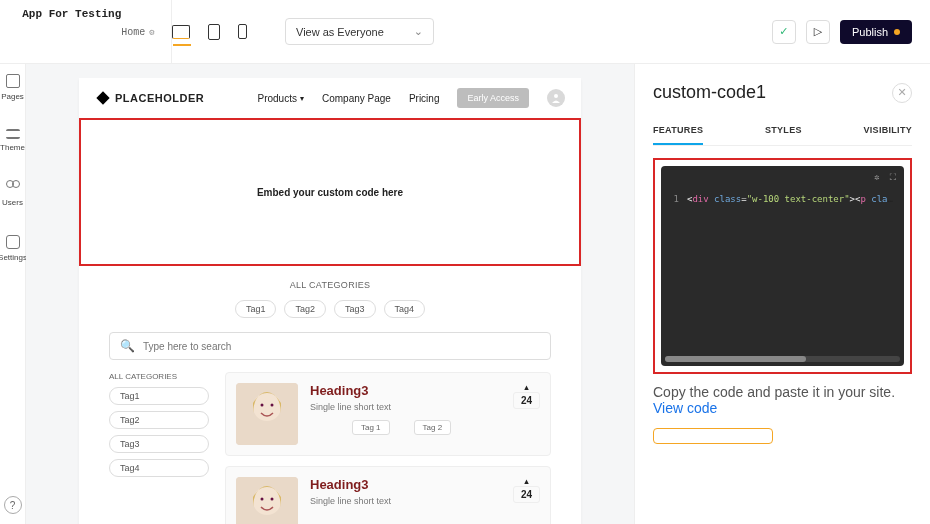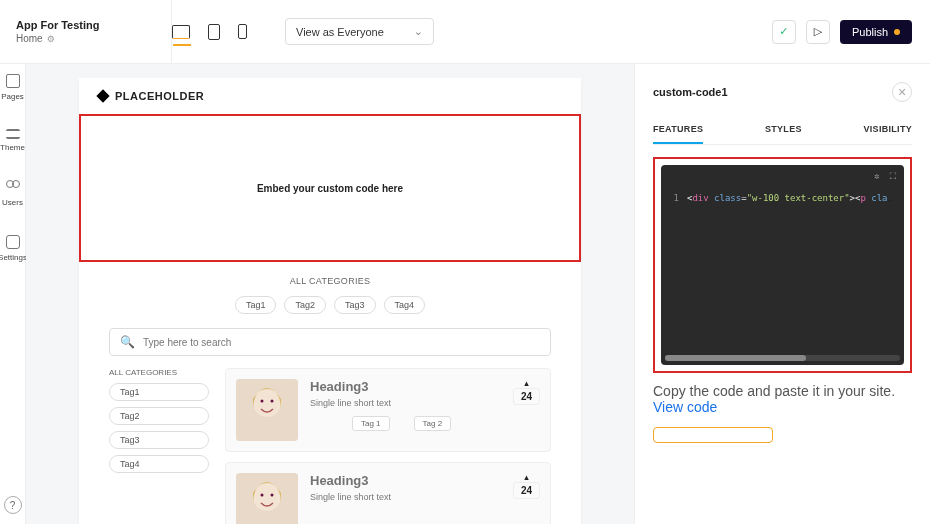--- a/index.html
+++ b/index.html
@@ -1,19 +1,19 @@
 <!DOCTYPE html>
 <html><head>
 <meta charset="utf-8">
 <style>
   * { box-sizing: border-box; margin: 0; padding: 0; }
   body { font-family: -apple-system, BlinkMacSystemFont, "Segoe UI", Arial, sans-serif; font-size: 12px; color: #222; background: #fff; width: 930px; height: 524px; overflow: hidden; position: relative; }
 
   .topbar { position: absolute; top: 0; left: 0; right: 0; height: 64px; background: #fff; border-bottom: 1px solid #eee; display: flex; align-items: center; box-shadow: 0 2px 3px rgba(0,0,0,0.04); }
-  .app-info { width: 172px; padding: 8px 10px 8px 16px; border-right: 1px solid #eee; height: 100%; display:flex; flex-direction:column; justify-content:center;}
+  .app-info { width: 172px; padding: 8px 10px 8px 16px; border-right: 1px solid #eee; height: 100%; display:flex; justify-content:center;font-family:Liberation Mono, monospace;}
   .app-info .title { font-size: 11px; font-weight: 600; color: #222; }
   .app-info .home { font-size: 10px; color: #666; margin-top: 2px; display:flex; align-items:center; gap:4px;}
   .device-row { flex: 1; display: flex; justify-content: center; align-items: center; gap: 18px; }
   .device { width: 16px; height: 16px; border: 1.5px solid #333; border-radius: 2px; }
   .device.desktop { width: 18px; height: 14px; position:relative;}
   .device.active { border-bottom-color:#f5a623;}
   .device-underline { width:18px; height:2px; background:#f5a623; position:absolute; bottom:-8px; left:0;}
   .device.tablet { width: 12px; height: 16px; }
   .device.phone { width: 9px; height: 15px; }
   .viewas { margin-left: 20px; margin-right: auto; text-align: center; }
@@ -52,31 +52,31 @@
   .search { display:flex; align-items:center; border:1px solid #ddd; border-radius:4px; padding:6px 10px; gap:8px;}
   .search input { border:none; outline:none; font-size:10px; color:#999; flex:1;}
   .results { display:flex; gap:16px; margin-top:12px; }
   .facets { width:100px;}
   .facets .allcat2 { font-size:8px; color:#666; margin-bottom:6px;}
   .facet-pill { border:1px solid #ddd; border-radius:999px; padding:3px 10px; font-size:9px; color:#555; margin-bottom:6px; background:#fff;}
   .cards { flex:1; display:flex; flex-direction:column; gap:10px;}
   .card { background:#fafafa; border:1px solid #eee; border-radius:4px; display:flex; gap:12px; padding:10px; position:relative;}
   .card-img { width:62px; height:62px; border-radius:4px; overflow:hidden; background:#eadfd5;}
   .card-img svg { width:100%; height:100%; }
-  .card-meta h4 { font-size:13px; font-weight:700; color:#737373; margin-bottom:4px;}
+  .card-meta h4 { font-size:13px; font-weight:700; color:#7f1d1d; margin-bottom:4px;}
   .card-meta .sub { font-size:9px; color:#777; margin-bottom:8px;}
   .card-tags { display:flex; gap:24px;padding-left:42px; }
   .card-tags .ct { border:1px solid #ddd; border-radius:3px; padding:2px 8px; font-size:8px; color:#666; background:#fff;}
   .card-count { position:absolute; top:10px; right:10px; text-align:center; font-size:9px;}
   .card-count .num { border:1px solid #eee; border-radius:3px; padding:2px 7px; font-weight:700; font-size:10px;}
   .card-count .caret { font-size:9px; line-height:1; }
 
   .right-panel { position:absolute; top:64px; right:0; bottom:0; width:296px; background:#fff; border-left:1px solid #eee; padding: 18px 18px 0; overflow:hidden;}
   .panel-head { display:flex; align-items:center; justify-content:space-between;}
-  .panel-title { font-size:11px; font-weight:700;}
+  .panel-title { font-size:18px; font-weight:400;}
   .close-circ { width:20px; height:20px; border:1px solid #ddd; border-radius:50%; display:flex; align-items:center; justify-content:center; color:#aaa; font-size:11px;}
   .tabs { display:flex; justify-content:space-between; margin-top:22px; border-bottom:1px solid #eee;}
   .tab { font-size:9px; font-weight:700; letter-spacing:0.3px; padding-bottom:8px; color:#333;}
   .tab.active { border-bottom:2px solid #0ea5e9;}
   .code-wrap { border:2px solid #d92626; margin-top:12px; padding:6px; }
   .code-editor { background:#2a2a2a; border-radius:4px; height:200px; position:relative; font-family: Menlo, Consolas, monospace; font-size:9px; overflow:hidden;}
   .ce-toolbar { position:absolute; top:6px; right:8px; display:flex; gap:10px; color:#999;}
   .ce-line { position:absolute; top:28px; left:6px; right:6px; white-space:nowrap; overflow:hidden; text-overflow:ellipsis;}
   .ln { color:#888; display:inline-block; width:12px; text-align:right; margin-right:8px;}
   .ang { color:#e8e8e8; }
@@ -147,20 +147,35 @@
 
 <div class="canvas">
   <div class="site">
     <div class="site-header">
       <div class="logo">
         <svg viewBox="0 0 24 24">
             <path d="M2 12 L12 2 L22 12 L12 22 Z M6 12 L12 6 L18 12 L12 18 Z" fill="#000"></path>
           </svg>
         <span>PLACEHOLDER</span>
       </div>
+      <div class="site-nav">
+        <div class="nav-item">
+            <span>Products</span>
+            <span style="font-size:8px">▾</span>
+          </div>
+        <div class="nav-item">Company Page</div>
+        <div class="nav-item">Pricing</div>
+        <div class="early">Early Access</div>
+        <div class="avatar-ico">
+          <svg width="10" height="10" viewBox="0 0 10 10">
+              <circle cx="5" cy="3" r="2" fill="#fff"></circle>
+              <path d="M1 10 Q5 5 9 10" fill="#fff"></path>
+            </svg>
+        </div>
+      </div>
     </div>
     <div class="embed-box">
       <span>Embed your custom code here</span>
     </div>
     <div class="site-body">
       <div class="allcat">ALL CATEGORIES</div>
       <div class="tag-row">
         <div class="tag-pill">Tag1</div>
         <div class="tag-pill">Tag2</div>
         <div class="tag-pill">Tag3</div>

